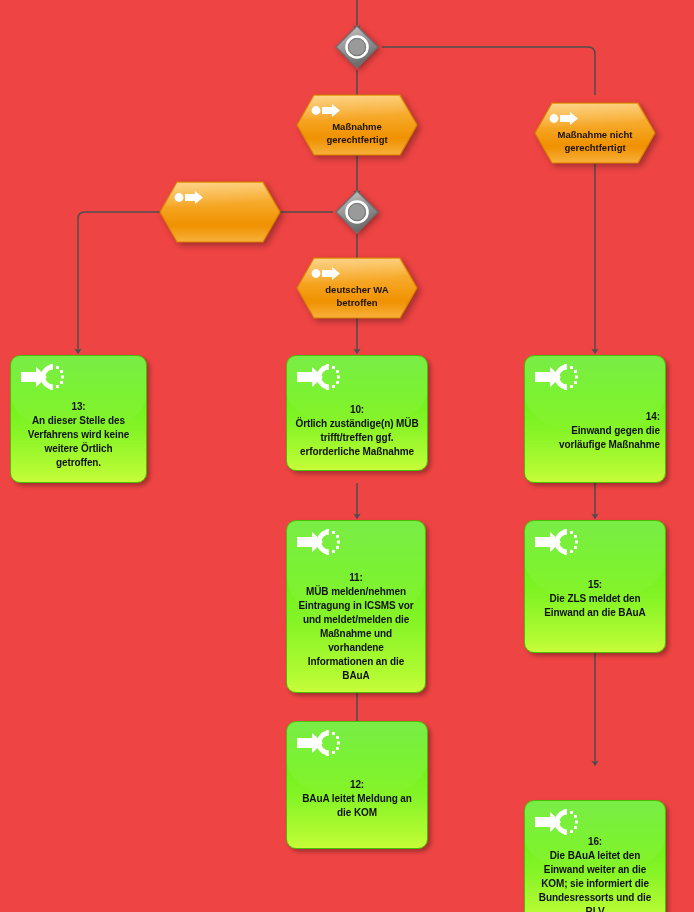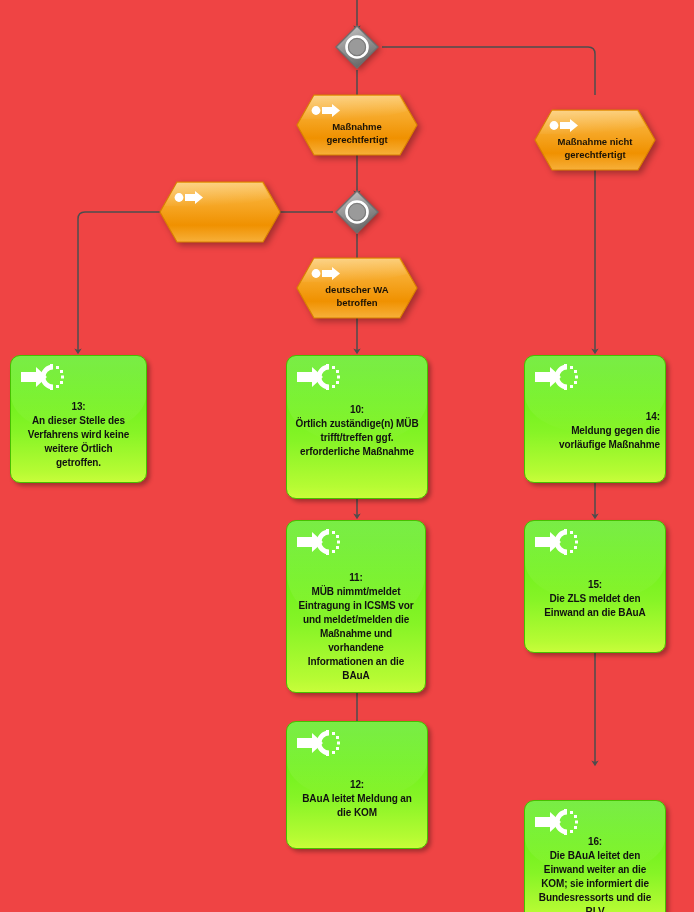--- a/index.html
+++ b/index.html
@@ -185,21 +185,21 @@
         <circle cx="5" cy="6.5" r="4.4" fill="#ffffff"></circle>
         <path d="M11,3 L21,3 L21,0 L29,6.5 L21,13 L21,10 L11,10 Z" fill="#ffffff"></path>
       </g>
     </svg>
     <div class="htext">
       <span>Maßnahme</span><br>
       <span>gerechtfertigt</span>
     </div>
   </div>
 
-  <div class="hex" style="left:533px; top:108px;">
+  <div class="hex" style="left:533px; top:101px;">
     <svg width="124" height="64" viewBox="0 0 124 64" xmlns="http://www.w3.org/2000/svg">
       <path d="M19,2 L105,2 L122,32 L105,62 L19,62 L2,32 Z" fill="url(#hexg)" stroke="#d98000" stroke-width="1.2"></path>
       <path d="M19,3 L104,3 L112,18 Q70,30 20,26 L6,26 Z" fill="url(#hexsh)"></path>
       <g transform="translate(16,11)">
         <circle cx="5" cy="6.5" r="4.4" fill="#ffffff"></circle>
         <path d="M11,3 L21,3 L21,0 L29,6.5 L21,13 L21,10 L11,10 Z" fill="#ffffff"></path>
       </g>
     </svg>
     <div class="htext">
       <span>Maßnahme nicht</span><br>
@@ -250,21 +250,21 @@
     </svg>
     <div class="ptext" style="top:44px;">
       <span class="pnum">13:</span>
       <span>An dieser Stelle des</span><br>
       <span>Verfahrens wird keine</span><br>
       <span>weitere Örtlich</span><br>
       <span>getroffen.</span>
     </div>
   </div>
 
-  <div class="proc" style="left:286px; top:355px; width:142px; height:144px;">
+  <div class="proc" style="left:286px; top:355px; width:142px; height:116px;">
     <div class="sheen"></div>
     <svg class="gearicon" viewBox="0 0 44 26" xmlns="http://www.w3.org/2000/svg">
       <path d="M1,8 L16,8 L16,3 L27,13 L16,23 L16,18 L1,18 Z" fill="#ffffff"></path>
       <path d="M31,0.6 A12.4,12.4 0 1 0 31,25.4 L31,20.6 A7.6,7.6 0 1 1 31,5.4 Z" fill="#ffffff" transform="translate(2,0)"></path>
       <g fill="#ffffff">
         <rect x="30" y="0" width="3" height="3"></rect>
           <rect x="36" y="2" width="3" height="3"></rect>
         <rect x="40" y="6" width="3" height="3"></rect>
           <rect x="41" y="11.5" width="3" height="3"></rect>
         <rect x="40" y="17" width="3" height="3"></rect>
@@ -290,21 +290,21 @@
           <rect x="36" y="2" width="3" height="3"></rect>
         <rect x="40" y="6" width="3" height="3"></rect>
           <rect x="41" y="11.5" width="3" height="3"></rect>
         <rect x="40" y="17" width="3" height="3"></rect>
           <rect x="36" y="21" width="3" height="3"></rect>
         <rect x="30" y="23" width="3" height="3"></rect>
       </g>
     </svg>
     <div class="ptext" style="top:54px;text-align:right;">
       <span class="pnum">14:</span>
-      <span>Meldung gegen die</span><br>
+      <span>Einwand gegen die</span><br>
       <span>vorläufige Maßnahme</span>
     </div>
   </div>
 
   <div class="proc" style="left:286px; top:520px; width:140px; height:173px;">
     <div class="sheen"></div>
     <svg class="gearicon" viewBox="0 0 44 26" xmlns="http://www.w3.org/2000/svg">
       <path d="M1,8 L16,8 L16,3 L27,13 L16,23 L16,18 L1,18 Z" fill="#ffffff"></path>
       <path d="M31,0.6 A12.4,12.4 0 1 0 31,25.4 L31,20.6 A7.6,7.6 0 1 1 31,5.4 Z" fill="#ffffff" transform="translate(2,0)"></path>
       <g fill="#ffffff">
@@ -312,21 +312,21 @@
           <rect x="36" y="2" width="3" height="3"></rect>
         <rect x="40" y="6" width="3" height="3"></rect>
           <rect x="41" y="11.5" width="3" height="3"></rect>
         <rect x="40" y="17" width="3" height="3"></rect>
           <rect x="36" y="21" width="3" height="3"></rect>
         <rect x="30" y="23" width="3" height="3"></rect>
       </g>
     </svg>
     <div class="ptext" style="top:50px;">
       <span class="pnum">11:</span>
-      <span>MÜB nimmt/meldet</span><br>
+      <span>MÜB melden/nehmen</span><br>
       <span>Eintragung in ICSMS vor</span><br>
       <span>und meldet/melden die</span><br>
       <span>Maßnahme und</span><br>
       <span>vorhandene</span><br>
       <span>Informationen an die</span><br>
       <span>BAuA</span>
     </div>
   </div>
 
   <div class="proc" style="left:524px; top:520px; width:142px; height:133px;">

